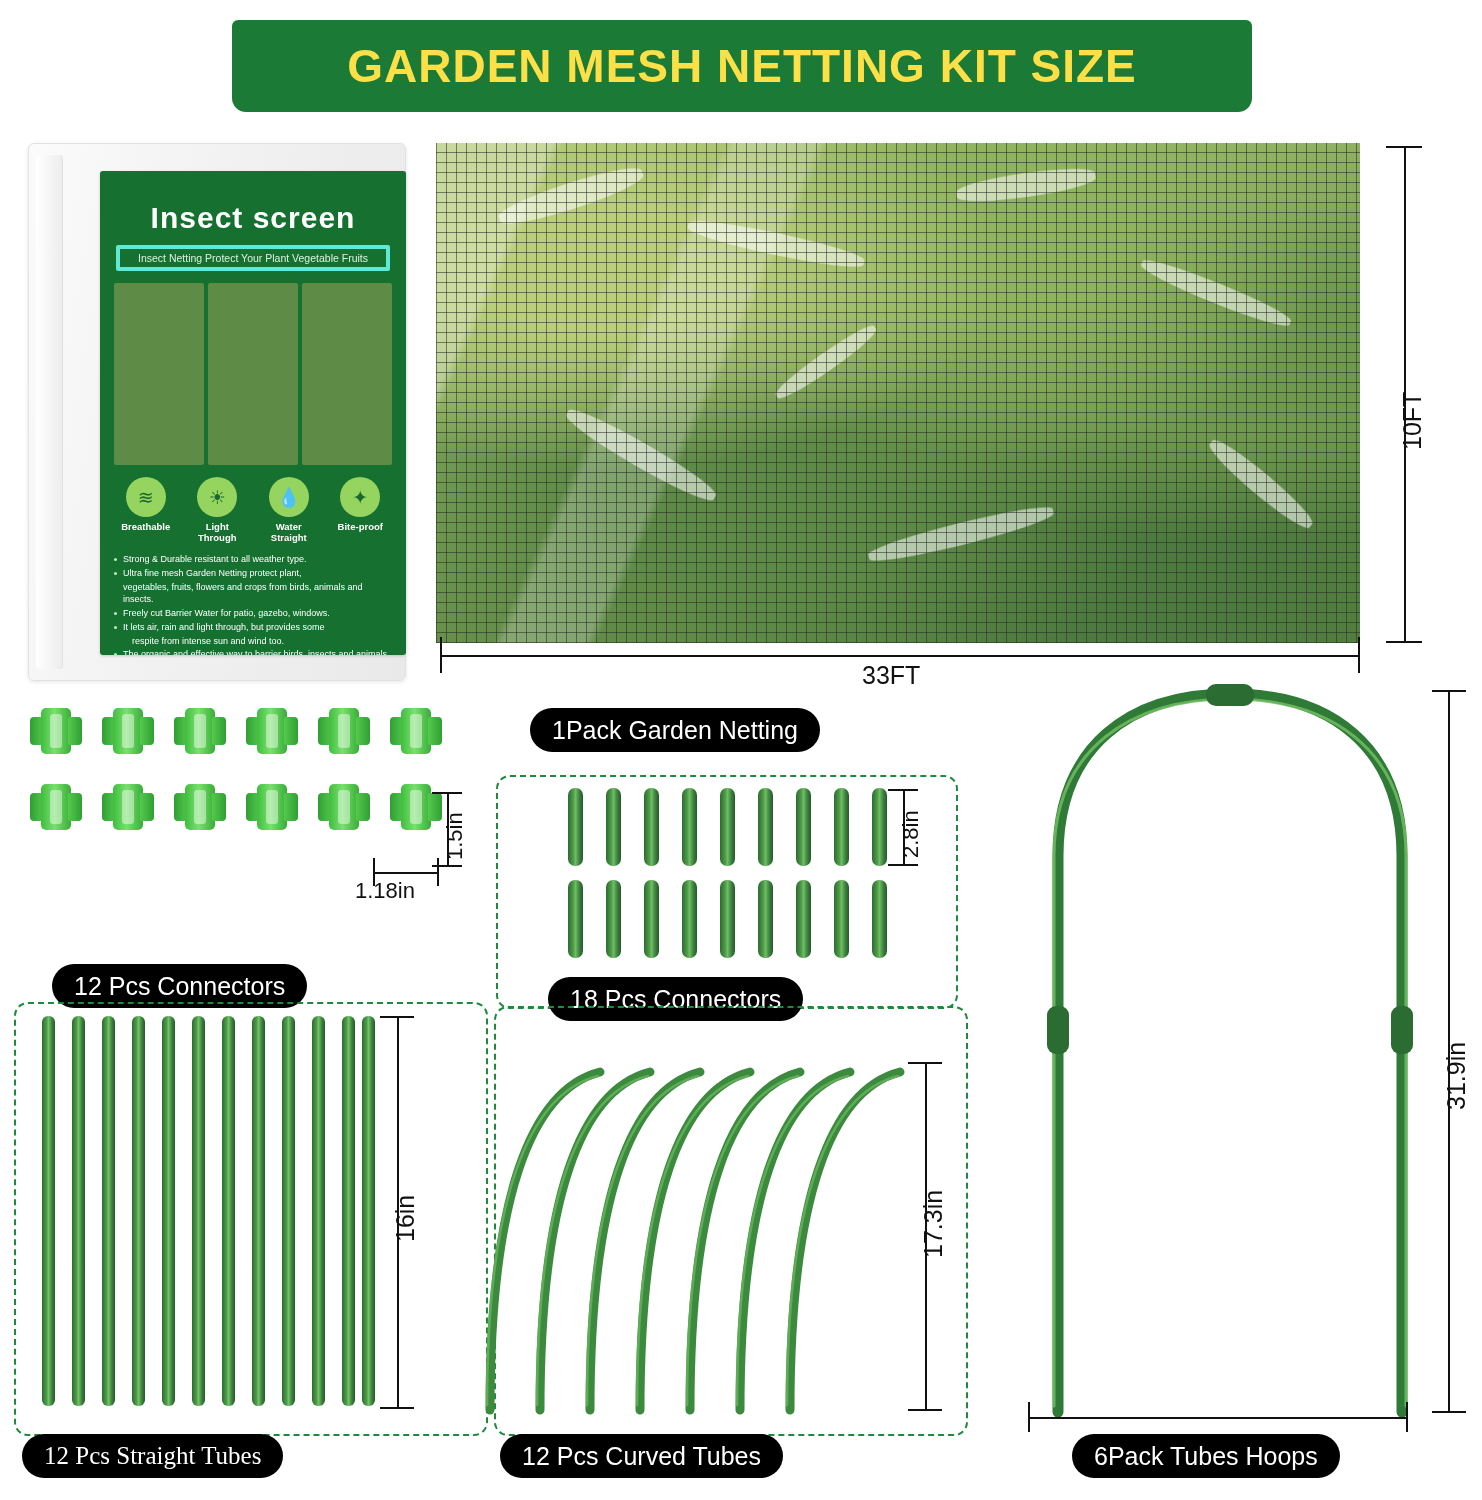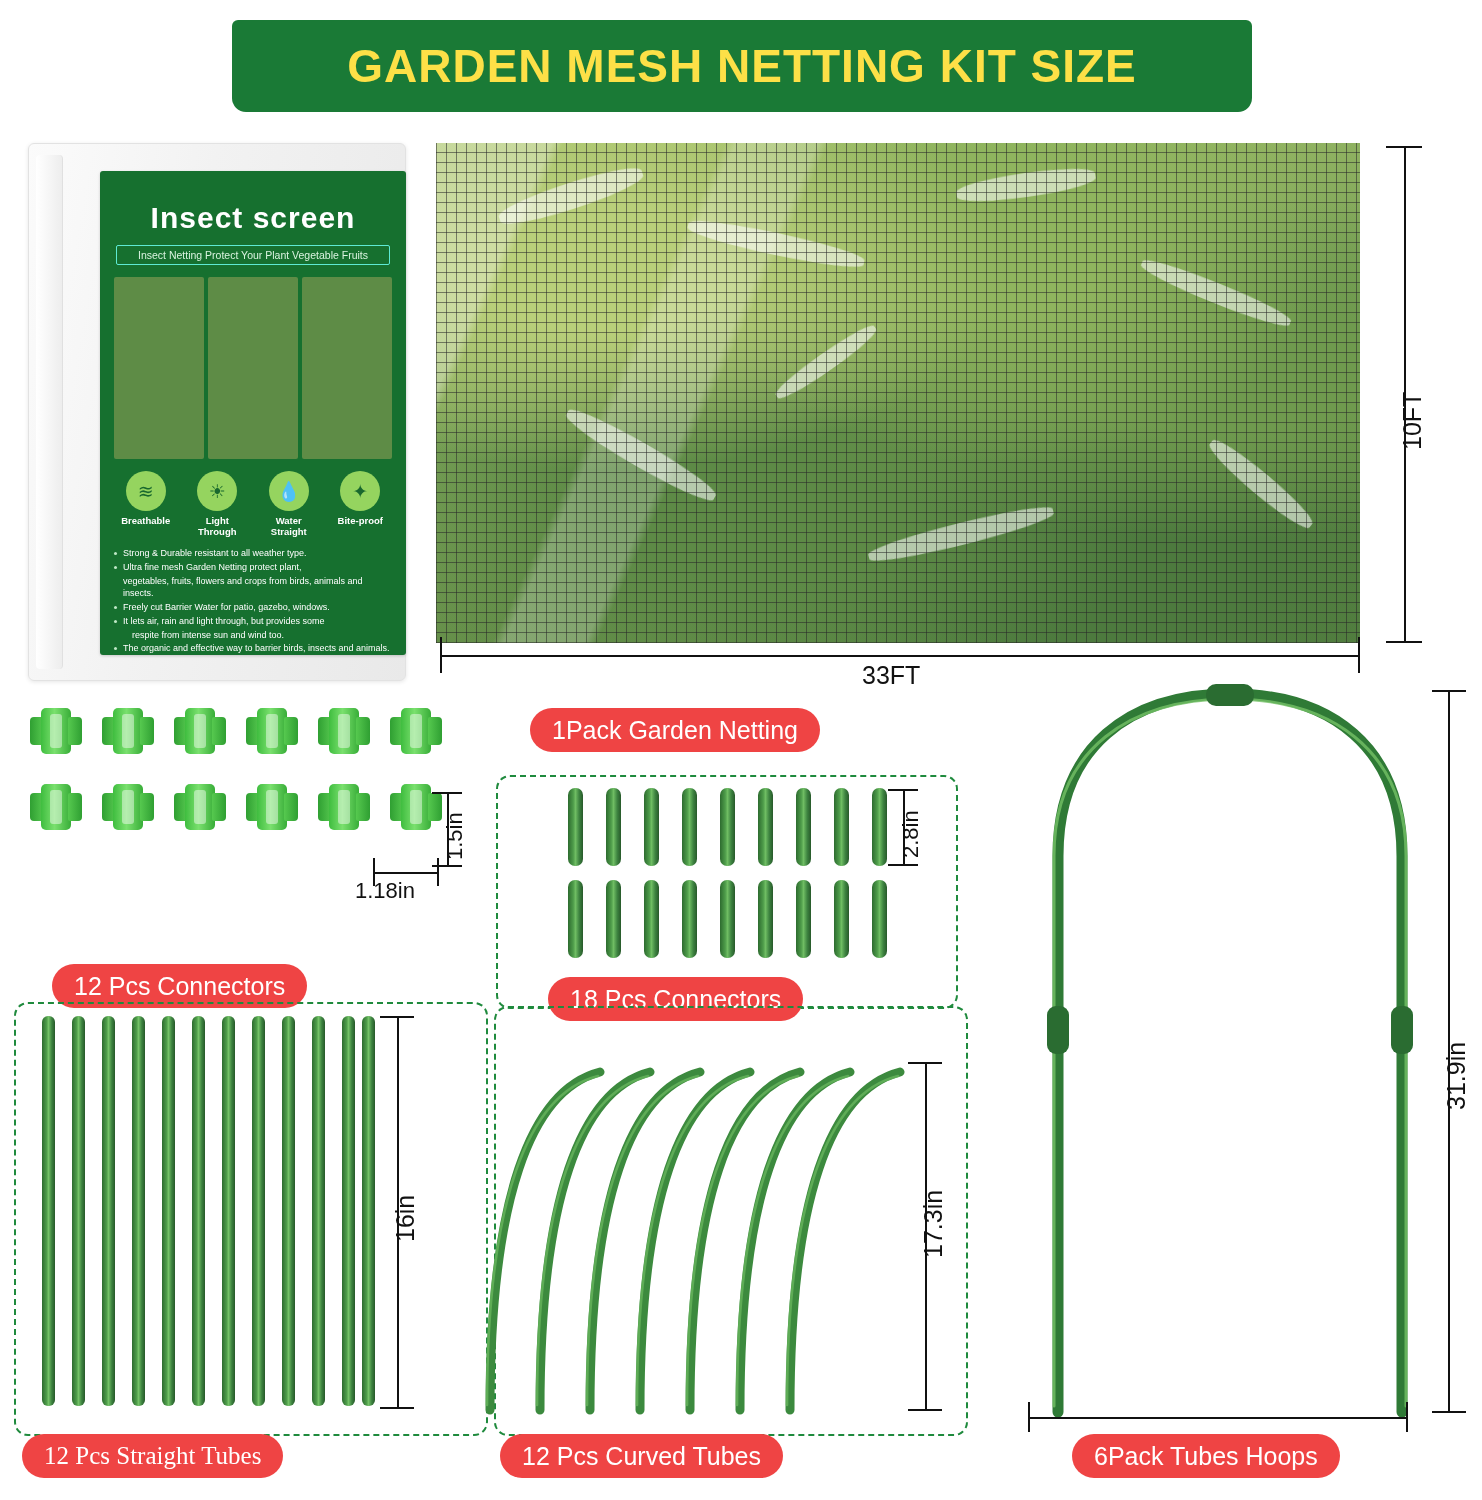--- a/index.html
+++ b/index.html
@@ -42,21 +42,21 @@
   .pkg .label{
     position:absolute;left:72px;top:28px;width:306px;height:484px;
     background:#16702f;border-radius:3px;overflow:hidden;
     box-shadow:0 1px 3px rgba(0,0,0,.18);
   }
   .pkg .label-title{
     color:#ffffff;font-size:30px;font-weight:bold;
     text-align:center;margin-top:30px;letter-spacing:1px;
   }
   .pkg .label-sub{
-    margin:10px 16px 0 16px;border:1px solid #5eead4;border-radius:2px;
+    margin:10px 16px 0 16px;border:4px solid #5eead4;border-radius:2px;
     color:#d9f3df;font-size:10.5px;text-align:center;padding:3px 2px;
   }
   .pkg .photos{
     position:relative;margin:12px 14px 0 14px;height:182px;
     display:flex;gap:4px;
   }
   .pkg .photo{
     flex:1;border-radius:2px;position:relative;overflow:hidden;
     background:#5e8c46;
   }
@@ -119,21 +119,21 @@
   
   .dimline{position:absolute;background:#111;}
   .dimv{width:1.5px;}
   .dimh{height:1.5px;}
   .tick{position:absolute;background:#111;}
   .dimtext{position:absolute;font-size:25px;color:#111;font-weight:500;}
   .vtext{transform:rotate(-90deg);transform-origin:left top;white-space:nowrap;}
 
   
   .pill{
-    position:absolute;background:#ef4444;color:#fff;border-radius:22px;
+    position:absolute;background:#000000;color:#fff;border-radius:22px;
     display:flex;align-items:center;justify-content:center;
     font-size:25px;white-space:nowrap;padding:0 22px;height:44px;
   }
 
   
   .dash{
     position:absolute;border:2px dashed #1f8a3d;border-radius:14px;
   }
 
   

